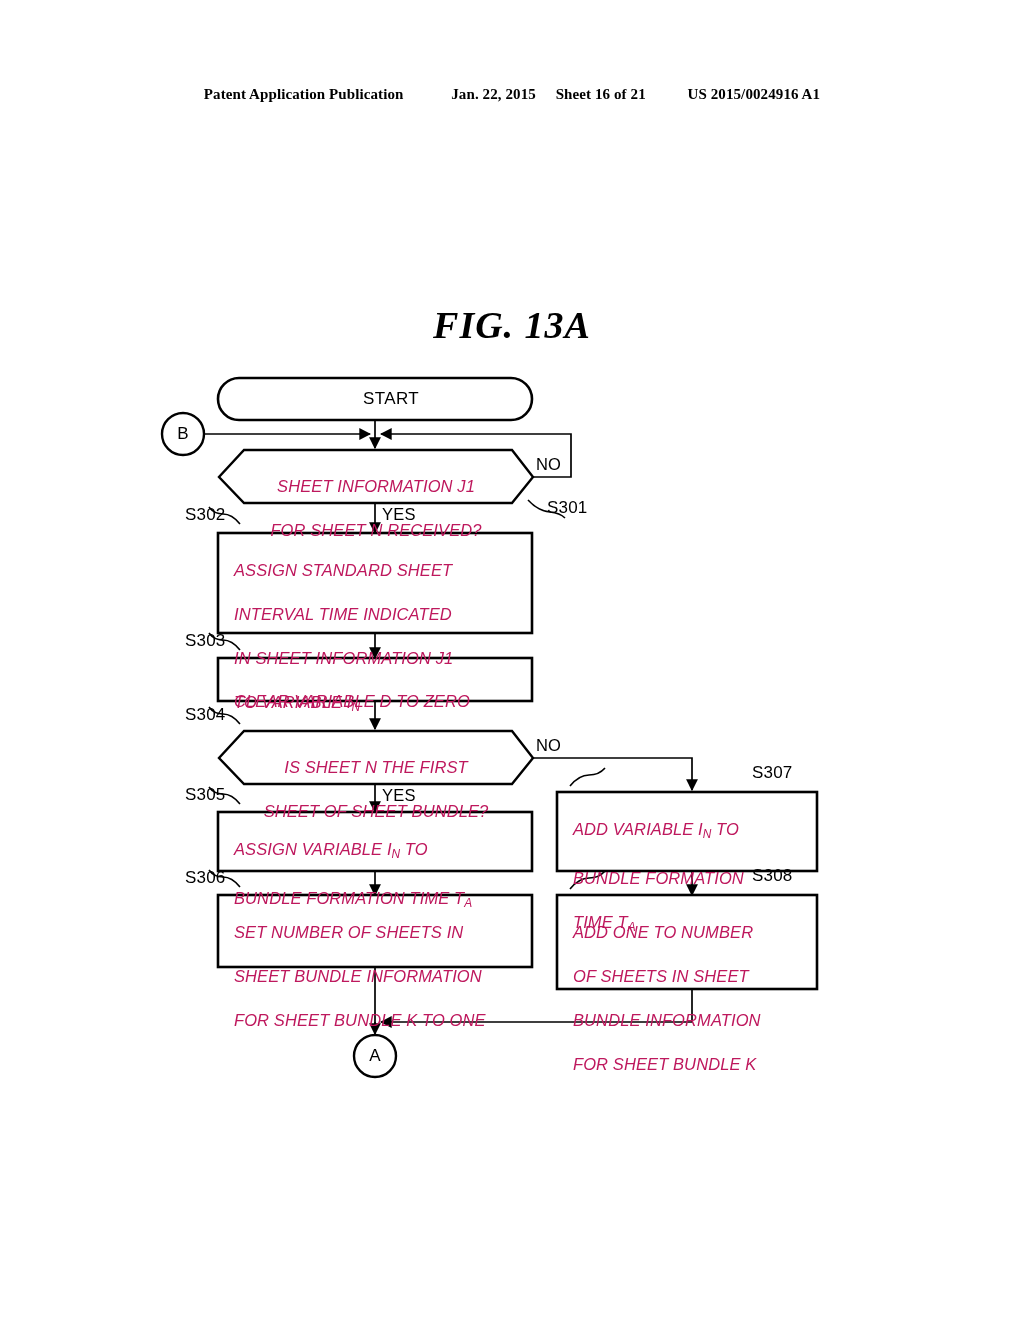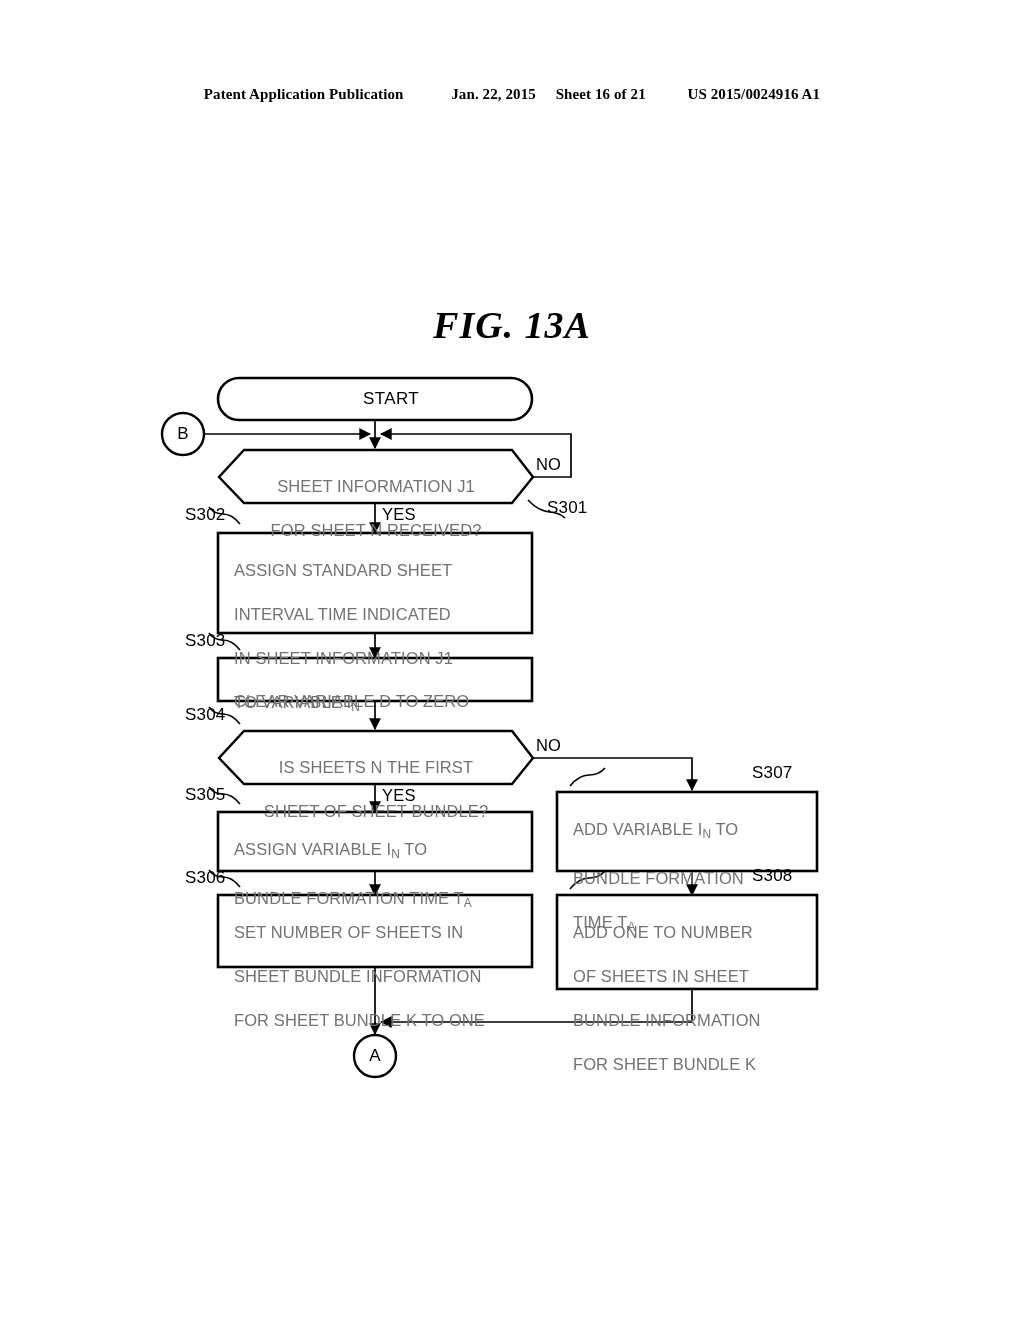--- a/index.html
+++ b/index.html
@@ -63,23 +63,24 @@
     width: 1024px;
     height: 1320px;
   }
 
   
   .node-text {
     position: absolute;
     font-family: "Liberation Sans", sans-serif;
     font-size: 16.5px;
     line-height: 22px;
-    color: #737373;
+    color: #be185d;
     white-space: pre-line;
     letter-spacing: 0.1px;
+    font-style: italic;
   }
   .node-text.center { text-align: center; }
   .node-text.left   { text-align: left; }
 
   .terminal-label {
     position: absolute;
     font-family: "Liberation Sans", sans-serif;
     font-size: 17px;
     text-align: center;
     letter-spacing: 0.4px;
@@ -222,21 +223,21 @@
     <div><span>TO VARIABLE I</span><sub>N</sub></div>
   </div>
   <div class="step-label" style="left:185px; top:505px;">S302</div>
 
   <div class="node-text left" style="left:234px; top:668px; width:292px;">
     <div>CLEAR VARIABLE D TO ZERO</div>
   </div>
   <div class="step-label" style="left:185px; top:631px;">S303</div>
 
   <div class="node-text center" style="left:230px; top:734px; width:292px;">
-    <div>IS SHEETS N THE FIRST</div>
+    <div>IS SHEET N THE FIRST</div>
     <div>SHEET OF SHEET BUNDLE?</div>
   </div>
   <div class="branch-label" style="left:536px; top:736px;">NO</div>
   <div class="branch-label" style="left:382px; top:786px;">YES</div>
   <div class="step-label" style="left:185px; top:705px;">S304</div>
 
   <div class="node-text left" style="left:234px; top:816px; width:292px;">
     <div><span>ASSIGN VARIABLE I</span><sub>N</sub><span> TO</span></div>
     <div><span>BUNDLE FORMATION TIME T</span><sub>A</sub></div>
   </div>

